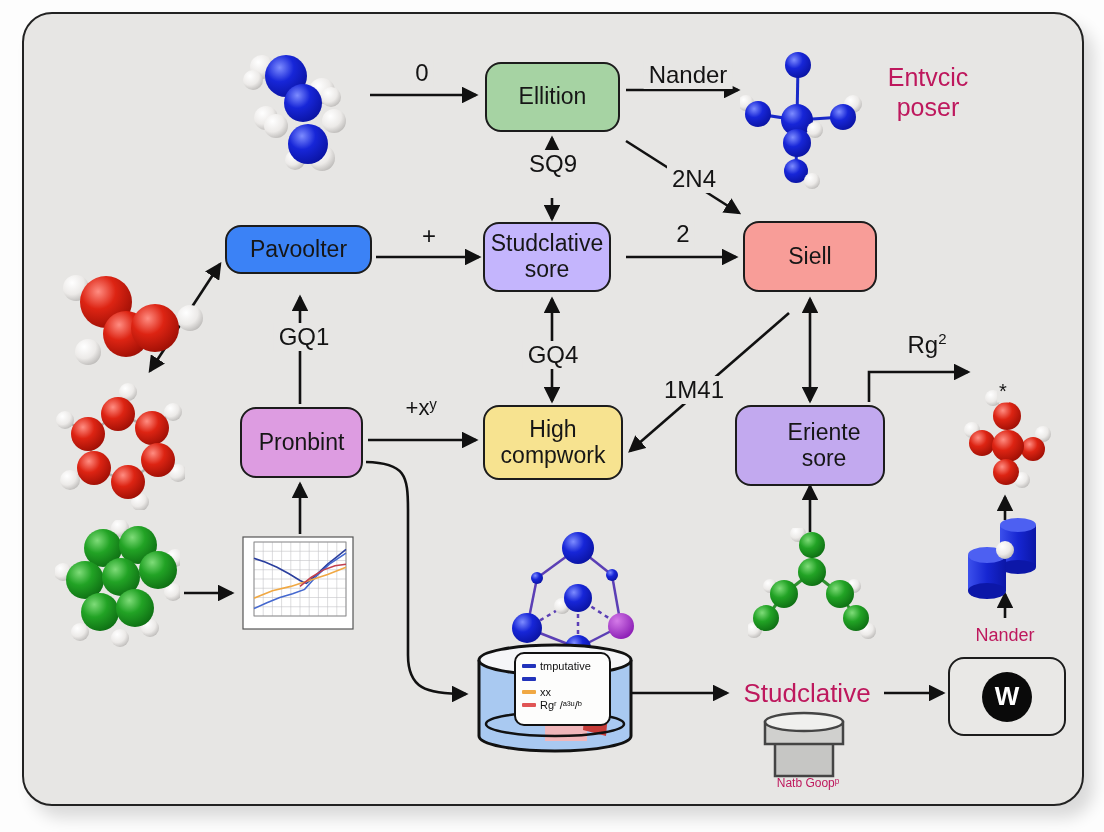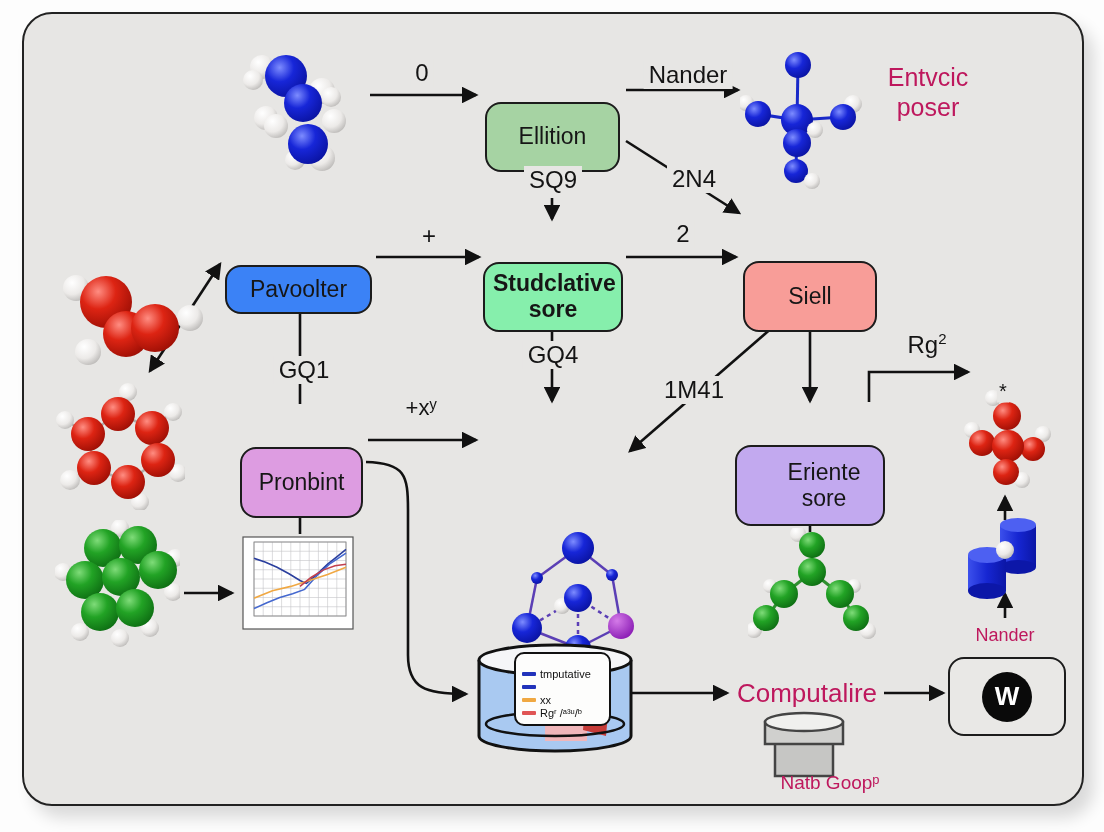--- a/index.html
+++ b/index.html
@@ -4,34 +4,34 @@
 <style>
   html,body{margin:0;padding:0;background:#ffffff;}
   .stage{position:relative;width:1104px;height:832px;background:#fdfdfd;
          font-family:"Liberation Sans",sans-serif;overflow:hidden;}
   .card{position:absolute;left:22px;top:12px;width:1058px;height:790px;
         background:#e7e6e4;border:2.5px solid #222;border-radius:30px;
         box-shadow:10px 12px 16px rgba(0,0,0,.14);}
   svg.abs{position:absolute;pointer-events:none;}
   .node{position:absolute;display:flex;align-items:center;justify-content:center;
         text-align:center;border:2px solid #1c1c1c;border-radius:16px;
-        font-size:23px;color:#161616;line-height:1.12;box-sizing:border-box;margin-top:40px;}
+        font-size:23px;color:#161616;line-height:1.12;box-sizing:border-box;}
   .elabel{position:absolute;transform:translate(-50%,-50%);background:#e7e6e4;
           padding:0 5px;font-size:24px;color:#141414;white-space:nowrap;}
   .txt{position:absolute;color:#be185d;}
   .center{transform:translate(-50%,-50%);text-align:center;}
   .wbox{position:absolute;left:948px;top:657px;width:114px;height:75px;
         border:2px solid #1c1c1c;border-radius:16px;background:#e9e8e6;
         display:flex;align-items:center;justify-content:center;}
   .wcircle{width:50px;height:50px;border-radius:50%;background:#0a0a0a;color:#fff;
            display:flex;align-items:center;justify-content:center;
            font-size:26px;font-weight:bold;}
   .legend{position:absolute;left:514px;top:652px;width:97px;height:74px;
           background:#fdfdfc;border:2px solid #111;border-radius:10px;
-          display:flex;flex-direction:column;justify-content:flex-end;
+          display:flex;flex-direction:column;justify-content:flex-start;
           padding:5px 6px;box-sizing:border-box;}
   .lg-row{display:flex;align-items:center;gap:4px;height:13px;}
   .lg-sw{display:inline-block;width:14px;height:4px;border-radius:1px;flex:none;}
   .lg-lb{font-size:11px;color:#111;white-space:nowrap;}
 </style>
 </head>
 <body>
 
 <div class="stage">
 
@@ -316,55 +316,58 @@
       </g>
   </svg>
 
   
   <div class="node" style="left: 485px; top: 62px; width: 135px; height: 70px; background: rgb(166, 211, 163);">
     <span>Ellition</span>
     </div>
   <div class="node" style="left: 225px; top: 225px; width: 147px; height: 49px; background: #3b82f6;">
     <span>Pavoolter</span>
     </div>
-  <div class="node" style="left: 483px; top: 222px; width: 140px; height: 70px; background: #86efac; font-weight: bold;">
+  <div class="node" style="left: 483px; top: 222px; width: 128px; height: 70px; background: #c4b5fd;">
     <span style="max-width:120px">Studclative sore</span>
     </div>
   <div class="node" style="left: 743px; top: 221px; width: 134px; height: 71px; background: rgb(248, 157, 152);">
     <span>Siell</span>
     </div>
   <div class="node" style="left: 240px; top: 407px; width: 123px; height: 71px; background: rgb(221, 156, 225);">
     <span>Pronbint</span>
     </div>
+  <div class="node" style="left: 483px; top: 405px; width: 140px; height: 75px; background: rgb(247, 227, 144);">
+    <span style="max-width:110px">High compwork</span>
+    </div>
   <div class="node" style="left: 735px; top: 405px; width: 150px; height: 81px; background: rgb(194, 169, 239); padding-left: 28px;">
     <span style="max-width:95px">Eriente sore</span>
     </div>
 
   
   <div class="elabel" style="left:422px;top:73px">0</div>
   <div class="elabel" style="left:688px;top:75px">Nander</div>
-  <div class="elabel" style="left:553px;top:180px">SQ9</div>
+  <div class="elabel" style="left:553px;top:164px">SQ9</div>
   <div class="elabel" style="left:694px;top:179px">2N4</div>
   <div class="elabel" style="left:429px;top:236px">+</div>
   <div class="elabel" style="left:683px;top:234px">2</div>
-  <div class="elabel" style="left:304px;top:370px">GQ1</div>
+  <div class="elabel" style="left:304px;top:337px">GQ1</div>
   <div class="elabel" style="left:553px;top:355px">GQ4</div>
   <div class="elabel" style="left:694px;top:390px">1M41</div>
   <div class="elabel" style="left:421px;top:408px;font-size:22px">+xʸ</div>
   <div class="elabel" style="left:927px;top:344px"><span>Rg</span><sup style="font-size:15px">2</sup></div>
   <div class="elabel" style="left:1003px;top:391px;font-size:20px;padding:0 2px">*</div>
 
   
   <div class="txt center" style="left:928px;top:92px;font-size:25px;line-height:1.2">
     <div>Entvcic</div>
     <div>poser</div>
   </div>
-  <div class="txt center" style="left:807px;top:693px;font-size:26px;font-weight:500">Computalire</div>
+  <div class="txt center" style="left:807px;top:693px;font-size:26px;font-weight:500">Studclative</div>
   <div class="txt center" style="left:1005px;top:635px;font-size:18px">Nander</div>
-  <div class="txt center" style="left:830px;top:783px;font-size:19px">Natb Goopᵖ</div>
+  <div class="txt center" style="left:808px;top:783px;font-size:12px">Natb Goopᵖ</div>
 
   
   <div class="wbox">
     <div class="wcircle">W</div>
   </div>
 
   
   <div class="legend">
     <div>
         <div class="lg-row">

